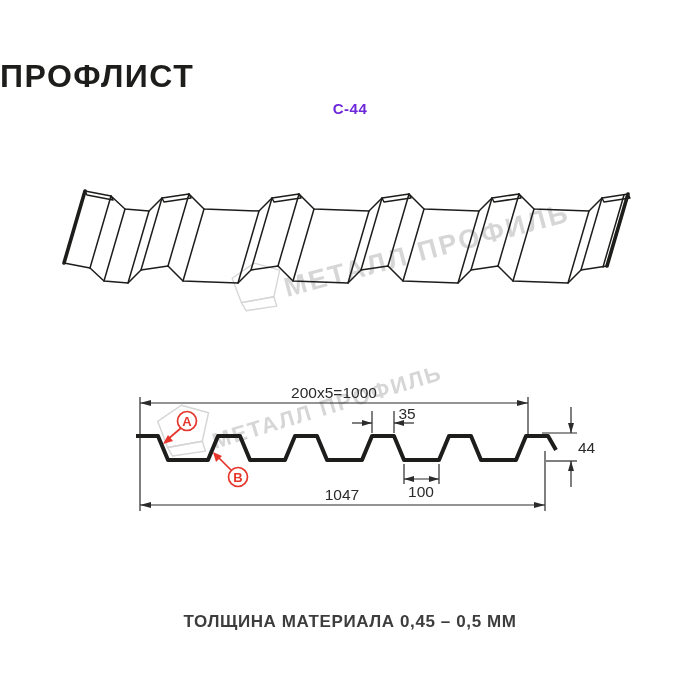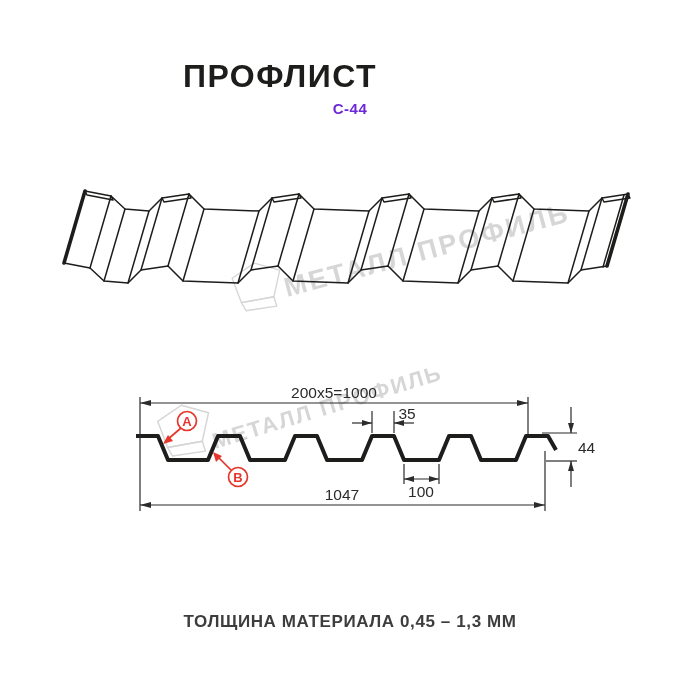--- a/index.html
+++ b/index.html
@@ -1,18 +1,18 @@
 <!DOCTYPE html>
 <html><head>
 <meta charset="utf-8">
 <style>
   html,body{margin:0;padding:0;background:#ffffff;}
   .stage{position:relative;width:700px;height:700px;background:#ffffff;overflow:hidden;
          font-family:"Liberation Sans", sans-serif;}
-  .title{position:absolute;top:58px;left:0;width:560px;text-align:center;
+  .title{position:absolute;top:58px;left:0;width:560px;text-align:left;
          font-size:32px;font-weight:800;letter-spacing:1.5px;color:#1d1d1b;}
   .subtitle{position:absolute;top:100px;left:0;width:700px;text-align:center;
          font-size:15px;font-weight:600;letter-spacing:0.5px;color:#6d28d9;}
   .footer{position:absolute;top:612px;left:0;width:700px;text-align:center;
          font-size:17px;font-weight:600;letter-spacing:0.6px;color:#3d3d3d;}
   svg{position:absolute;top:0;left:0;}
   .thin{stroke:#1d1d1b;stroke-width:1.5;fill:none;stroke-linejoin:round;stroke-linecap:round;}
   .bold-edge{stroke:#1d1d1b;stroke-width:3.6;fill:none;stroke-linecap:round;}
   .profile{stroke:#1d1d1b;stroke-width:4;fill:none;stroke-linejoin:round;stroke-linecap:butt;}
   .dim{stroke:#2b2b2b;stroke-width:1.2;fill:none;}
@@ -152,14 +152,14 @@
 
       <g>
         <circle class="red" cx="238" cy="477" r="9.5"></circle>
         <text class="redtxt" x="238" y="482" text-anchor="middle">В</text>
         <line class="red" x1="231" y1="470" x2="218" y2="457"></line>
         <polygon class="redfill" points="213,452 216,462 222,456"></polygon>
       </g>
     </g>
   </svg>
 
-  <div class="footer">ТОЛЩИНА МАТЕРИАЛА 0,45 – 1,3 ММ</div>
+  <div class="footer">ТОЛЩИНА МАТЕРИАЛА 0,45 – 0,5 ММ</div>
 </div>
 
 </body></html>

